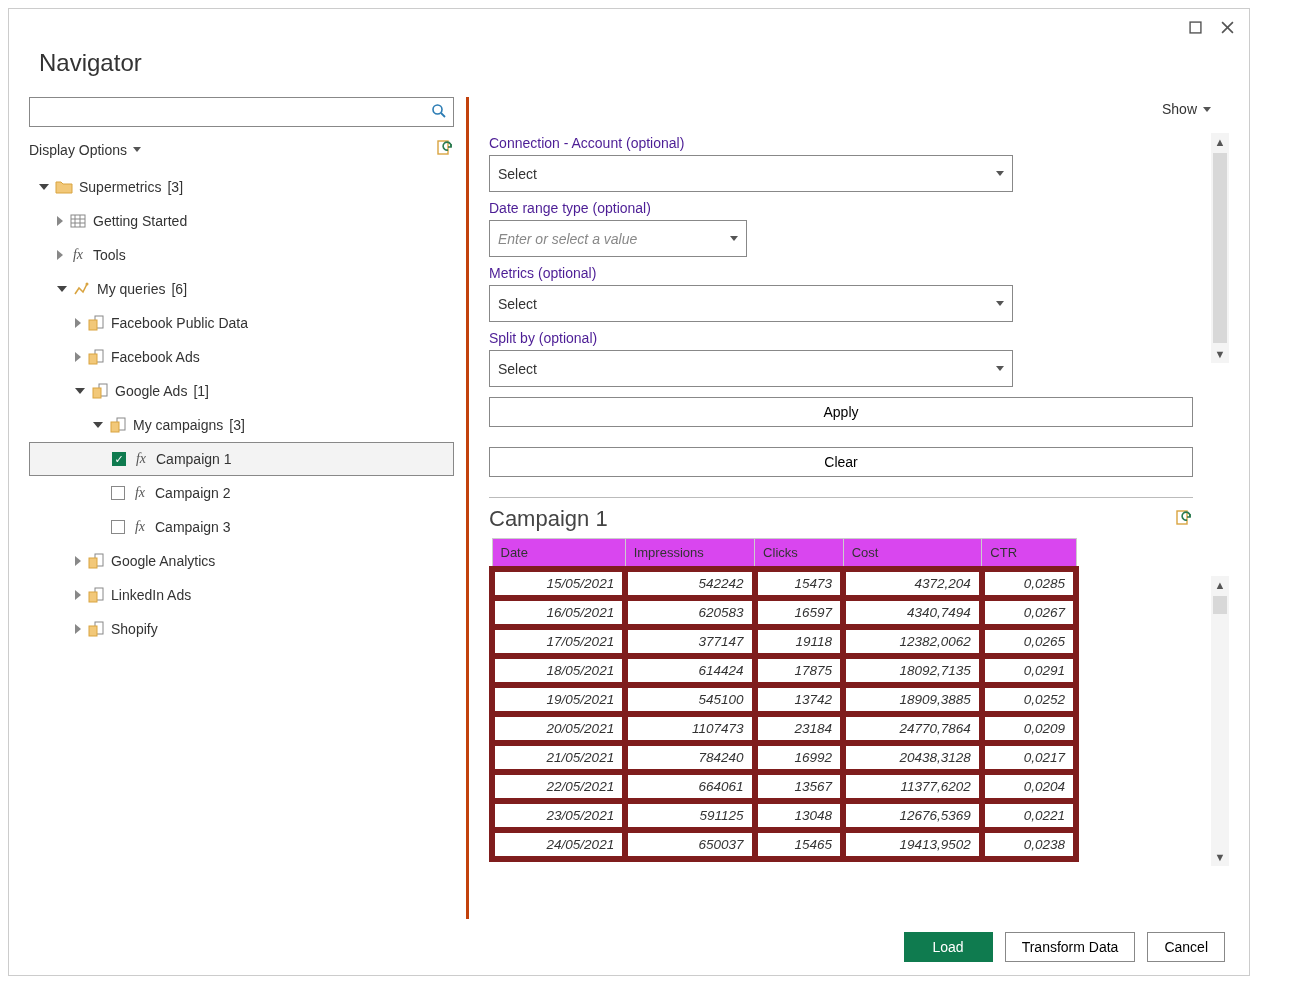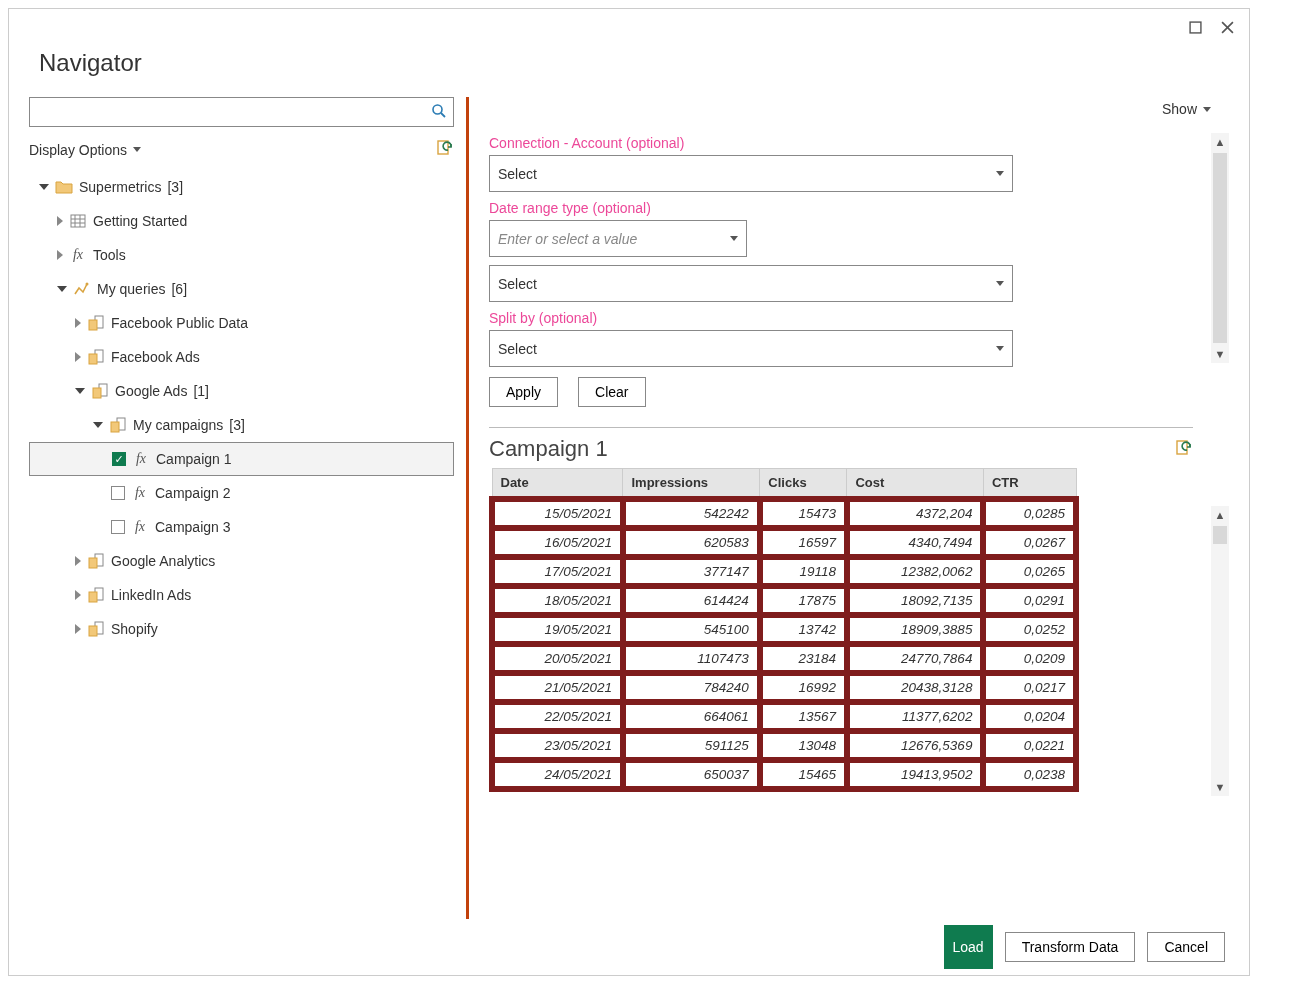--- a/index.html
+++ b/index.html
@@ -154,36 +154,36 @@
     display: flex;
     flex-direction: column;
     align-items: center;
     justify-content: space-between;
   }
   .scroll-btn { font-size: 11px; color: #555; line-height: 18px; cursor: pointer;}
   .scroll-thumb { width: 14px; background: #d8d8d8; flex:1; margin:2px 0; }
   .form-area {
     padding-right: 36px;
   }
-  .field-label { margin-top: 6px; margin-bottom: 4px; color: #ec4899; }
+  .field-label { margin-top: 6px; margin-bottom: 4px; color: #4c1d95; }
   .select-box {
     height: 37px;
     border: 1px solid #888;
     display: flex;
     align-items: center;
     justify-content: space-between;
     padding: 0 8px;
     background: #fff;
     cursor: pointer;
     margin-bottom: 8px;
   }
   .select-box.small { width: 258px; }
   .select-box.full { width: 524px; }
   .placeholder-txt { color: #888; font-style: italic; }
-  .btn-row { display: flex; gap: 20px; margin-top: 10px; margin-bottom: 12px; }
+  .btn-row { display: flex; gap: 20px; margin-top: 10px; margin-bottom: 12px; flex-direction: column; }
   .btn-std {
     height: 30px;
     padding: 0 16px;
     border: 1px solid #888;
     background: #fff;
     cursor: pointer;
     font-size: 14px;
   }
   .hr { border-top: 1px solid #bbb; margin-right: 36px; margin-top: 8px; margin-bottom: 8px;}
   .preview-header {
@@ -195,24 +195,24 @@
     position: relative;
     flex: 1;
     margin-top: 6px;
   }
   .data-table {
     border-collapse: collapse;
     width: 590px;
   }
   .data-table th {
     border: 1px solid #ccc;
-    background: #e5e5e5;
+    background: #d946ef;
     padding: 6px 8px;
     text-align: left;
-    font-weight: bold;
+    font-weight: normal;
     font-size: 13px;
   }
   .data-table td {
     border: 6px solid #7f1d1d;
     padding: 4px 8px;
     text-align: right;
     font-style: italic;
     font-size: 13.5px;
   }
   .scroll-col2 {
@@ -229,22 +229,22 @@
   }
   .footer {
     height: 56px;
     display: flex;
     justify-content: flex-end;
     align-items: center;
     gap: 12px;
     padding: 0 24px;
   }
   .btn-primary {
-    height: 44px;
-    padding: 0 8px;
+    height: 30px;
+    padding: 0 28px;
     background: #0f7b4f;
     color: #fff;
     border: 1px solid #0f7b4f;
     cursor: pointer;
     font-size: 14px;
   }
   .caret-sm {
     width: 0; height: 0;
     border-left: 4px solid transparent;
     border-right: 4px solid transparent;
@@ -469,20 +469,21 @@
           <span>Select</span>
           <span class="caret-sm"></span>
         </div>
 
         <div class="field-label">Date range type (optional)</div>
         <div class="select-box small">
           <span class="placeholder-txt">Enter or select a value</span>
           <span class="caret-sm"></span>
         </div>
 
+        <div class="field-label">Metrics (optional)</div>
         <div class="select-box full">
           <span>Select</span>
           <span class="caret-sm"></span>
         </div>
 
         <div class="field-label">Split by (optional)</div>
         <div class="select-box full">
           <span>Select</span>
           <span class="caret-sm"></span>
         </div>

